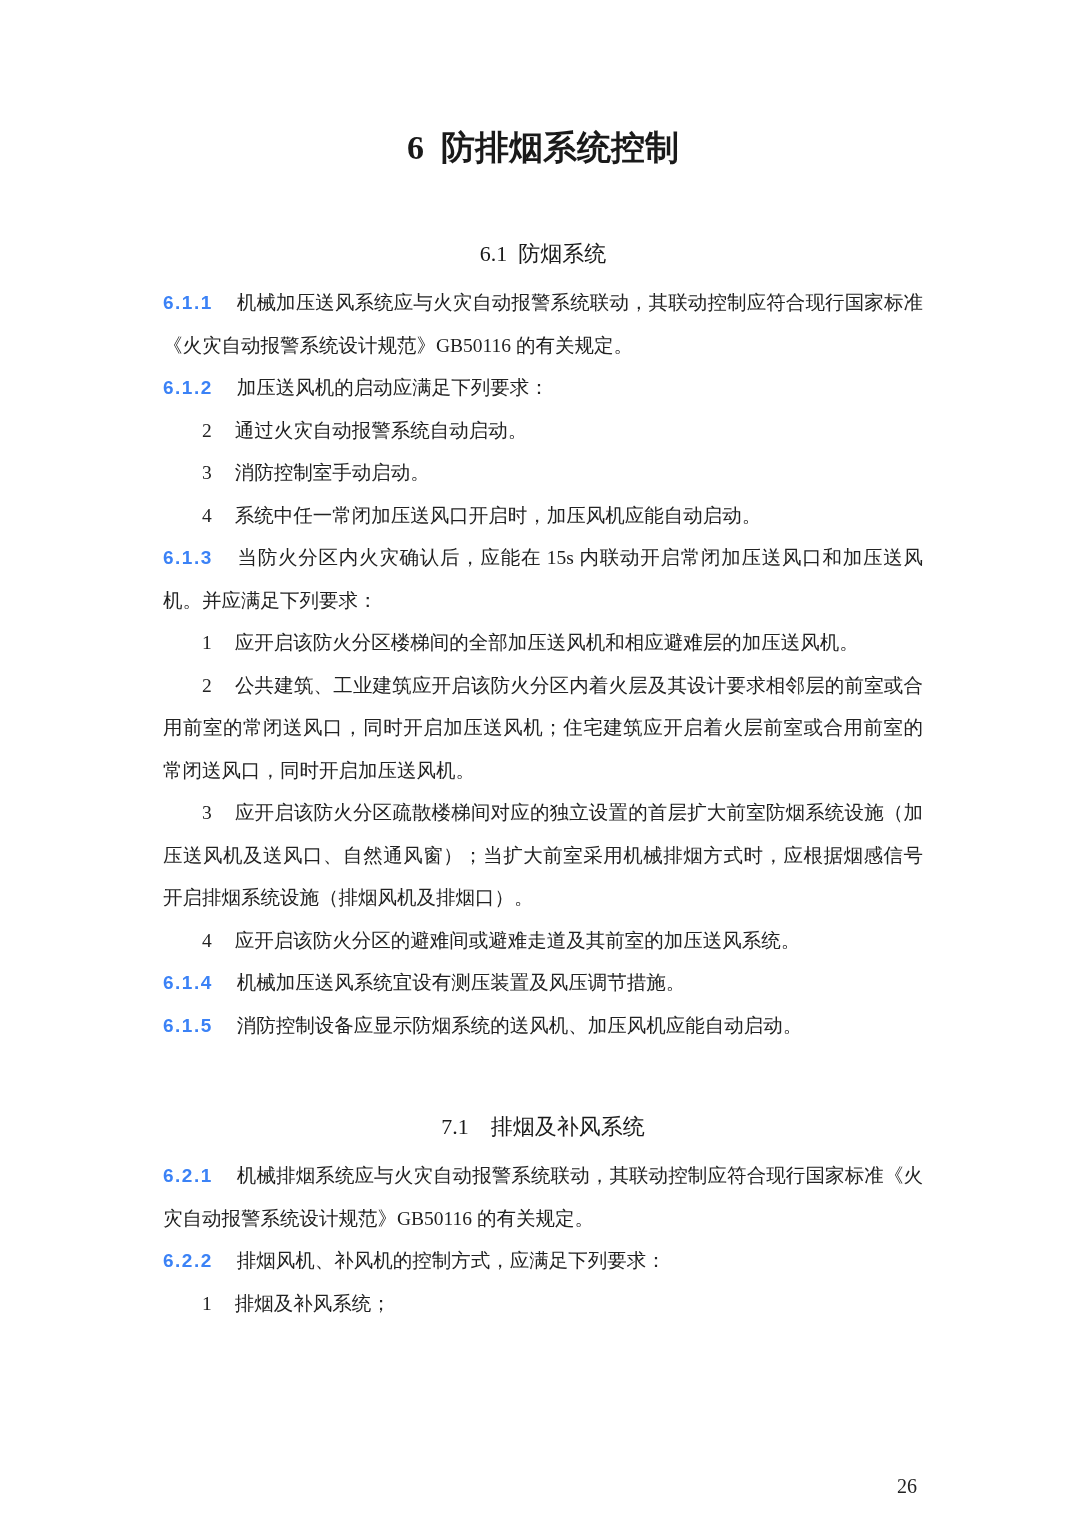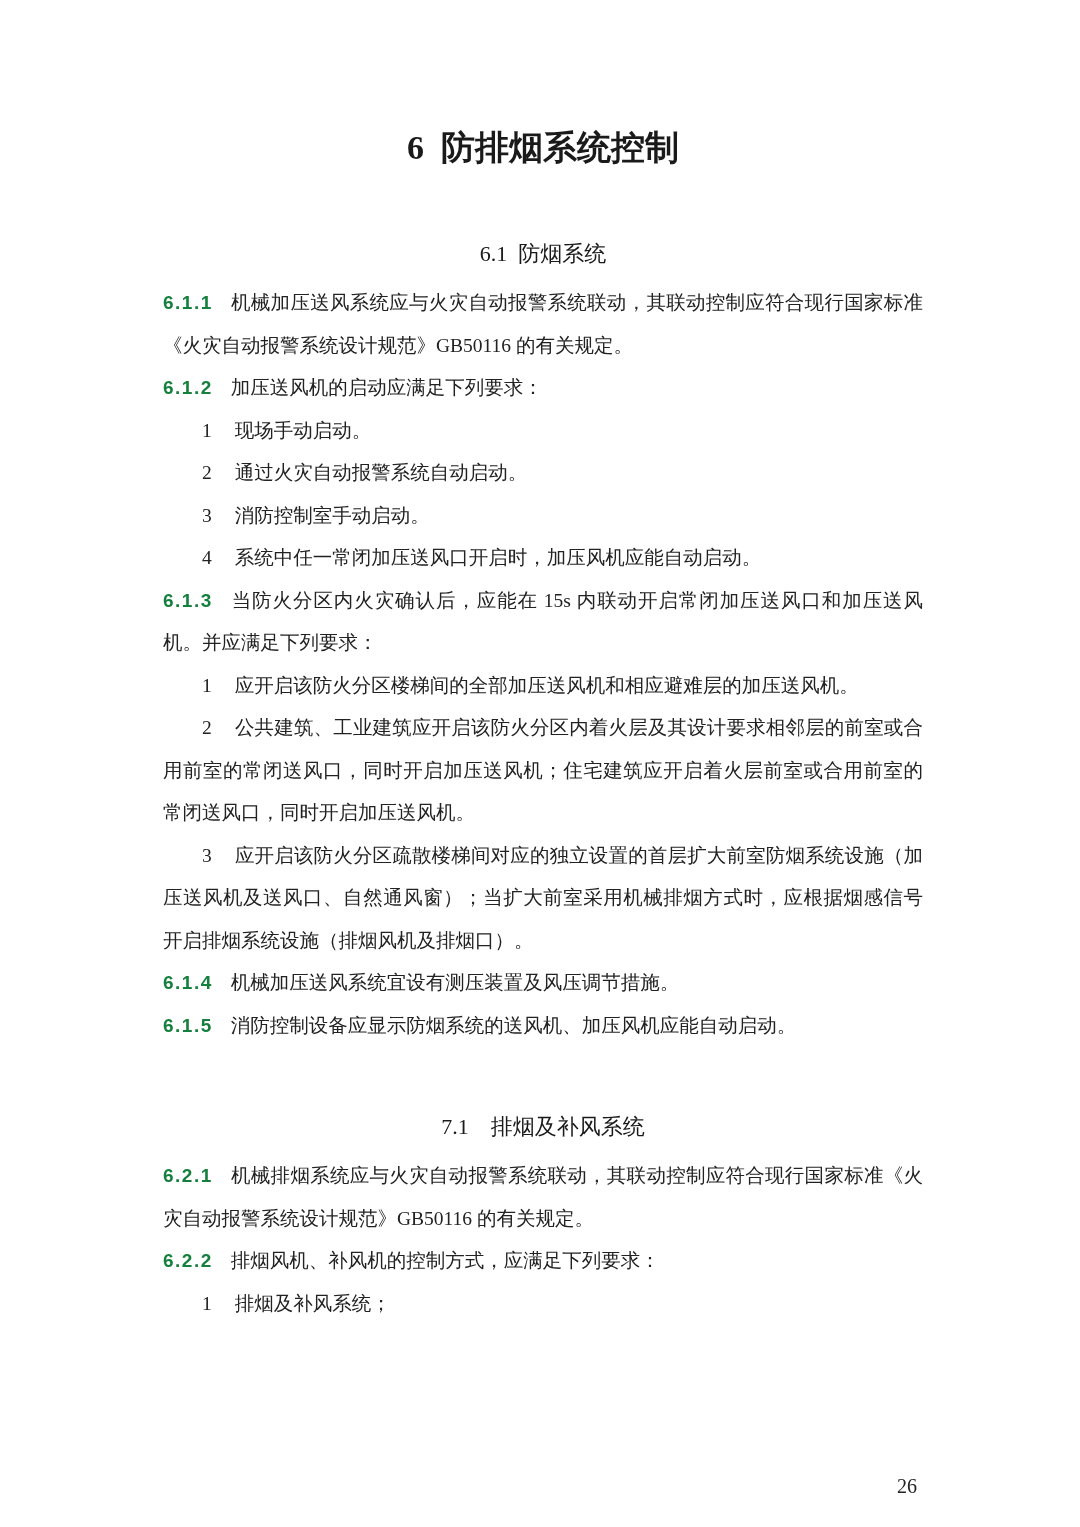--- a/index.html
+++ b/index.html
@@ -47,22 +47,22 @@
     font-size: 19.5px;
     line-height: 42.5px;
     text-align: justify;
     color: #222222;
   }
   .clause-num {
     font-family: "Liberation Sans", "DejaVu Sans", sans-serif;
     font-weight: bold;
     font-size: 19px;
     letter-spacing: 1.5px;
-    margin-right: 18px;
-    color: #15803d;
+    margin-right: 24px;
+    color: #3b82f6;
   }
   .item { text-indent: 39px; }
   .item-num { margin-right: 23px; }
   .page-number {
     position: absolute;
     top: 1473px;
     right: 163px;
     font-size: 20px;
     line-height: 26px;
     color: #222222;
@@ -77,36 +77,36 @@
     <h1 class="doc-title">6  防排烟系统控制</h1>
 
     <section class="section-1">
       <h2 class="section-heading">6.1  防烟系统</h2>
       <div class="clauses">
 
         <p class="clause"><span class="clause-num">6.1.1</span><span class="clause-text">机械加压送风系统应与火灾自动报警系统联动，其联动控制应符合现行国家标准《火灾自动报警系统设计规范》GB50116 的有关规定。</span></p>
 
         <p class="clause"><span class="clause-num">6.1.2</span><span class="clause-text">加压送风机的启动应满足下列要求：</span></p>
 
-        <p class="item"><span class="item-num">1</span><span class="item-text">现场手动启动。</span></p>
 
         <p class="item"><span class="item-num">2</span><span class="item-text">通过火灾自动报警系统自动启动。</span></p>
 
         <p class="item"><span class="item-num">3</span><span class="item-text">消防控制室手动启动。</span></p>
 
         <p class="item"><span class="item-num">4</span><span class="item-text">系统中任一常闭加压送风口开启时，加压风机应能自动启动。</span></p>
 
         <p class="clause"><span class="clause-num">6.1.3</span><span class="clause-text">当防火分区内火灾确认后，应能在 15s 内联动开启常闭加压送风口和加压送风机。并应满足下列要求：</span></p>
 
         <p class="item"><span class="item-num">1</span><span class="item-text">应开启该防火分区楼梯间的全部加压送风机和相应避难层的加压送风机。</span></p>
 
         <p class="item"><span class="item-num">2</span><span class="item-text">公共建筑、工业建筑应开启该防火分区内着火层及其设计要求相邻层的前室或合用前室的常闭送风口，同时开启加压送风机；住宅建筑应开启着火层前室或合用前室的常闭送风口，同时开启加压送风机。</span></p>
 
         <p class="item"><span class="item-num">3</span><span class="item-text">应开启该防火分区疏散楼梯间对应的独立设置的首层扩大前室防烟系统设施（加压送风机及送风口、自然通风窗）；当扩大前室采用机械排烟方式时，应根据烟感信号开启排烟系统设施（排烟风机及排烟口）。</span></p>
 
+        <p class="item"><span class="item-num">4</span><span class="item-text">应开启该防火分区的避难间或避难走道及其前室的加压送风系统。</span></p>
 
         <p class="clause"><span class="clause-num">6.1.4</span><span class="clause-text">机械加压送风系统宜设有测压装置及风压调节措施。</span></p>
 
         <p class="clause"><span class="clause-num">6.1.5</span><span class="clause-text">消防控制设备应显示防烟系统的送风机、加压风机应能自动启动。</span></p>
 
       </div>
     </section>
 
     <section class="section-2">
       <h2 class="section-heading">7.1　排烟及补风系统</h2>

